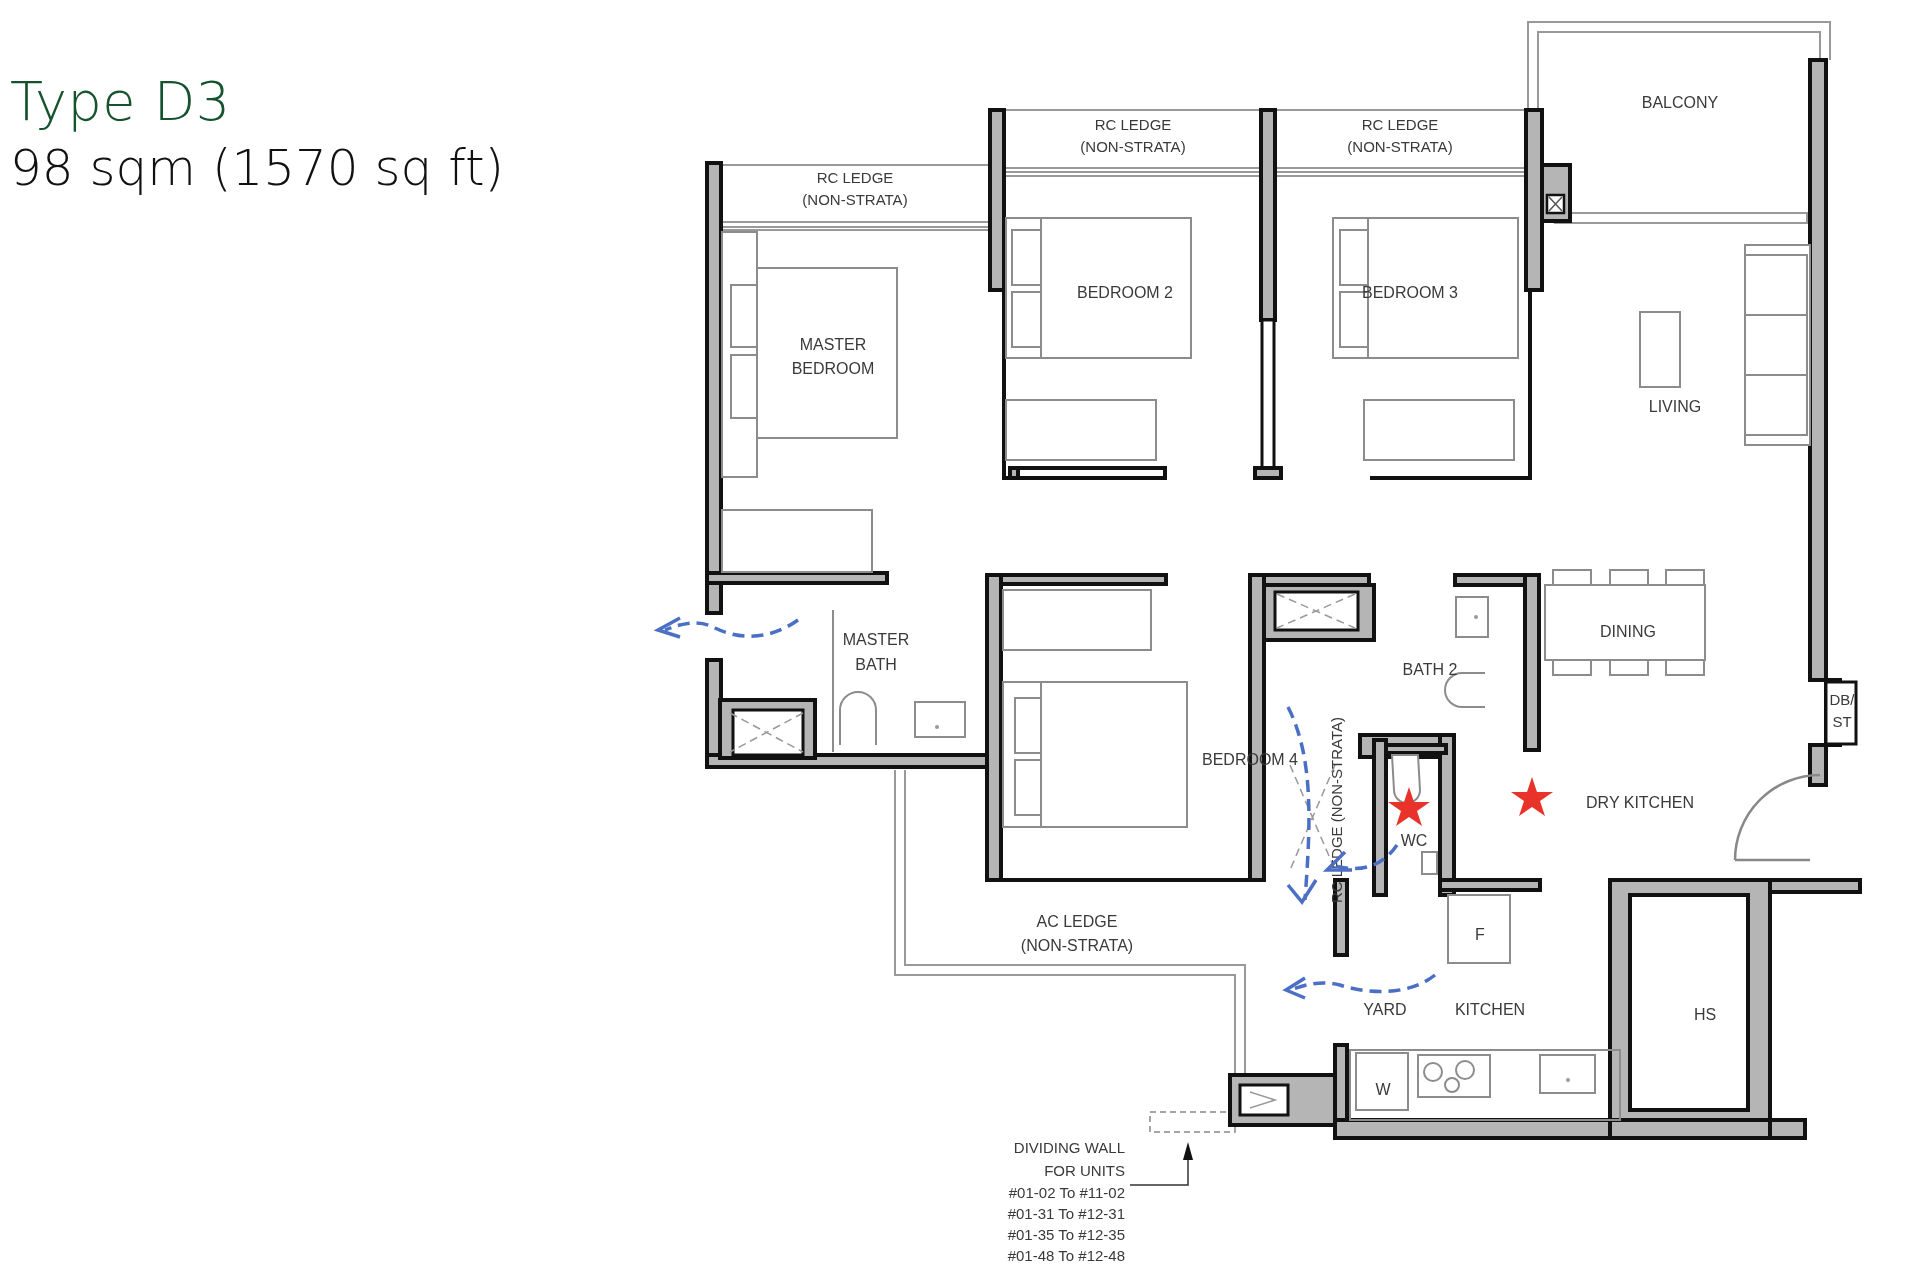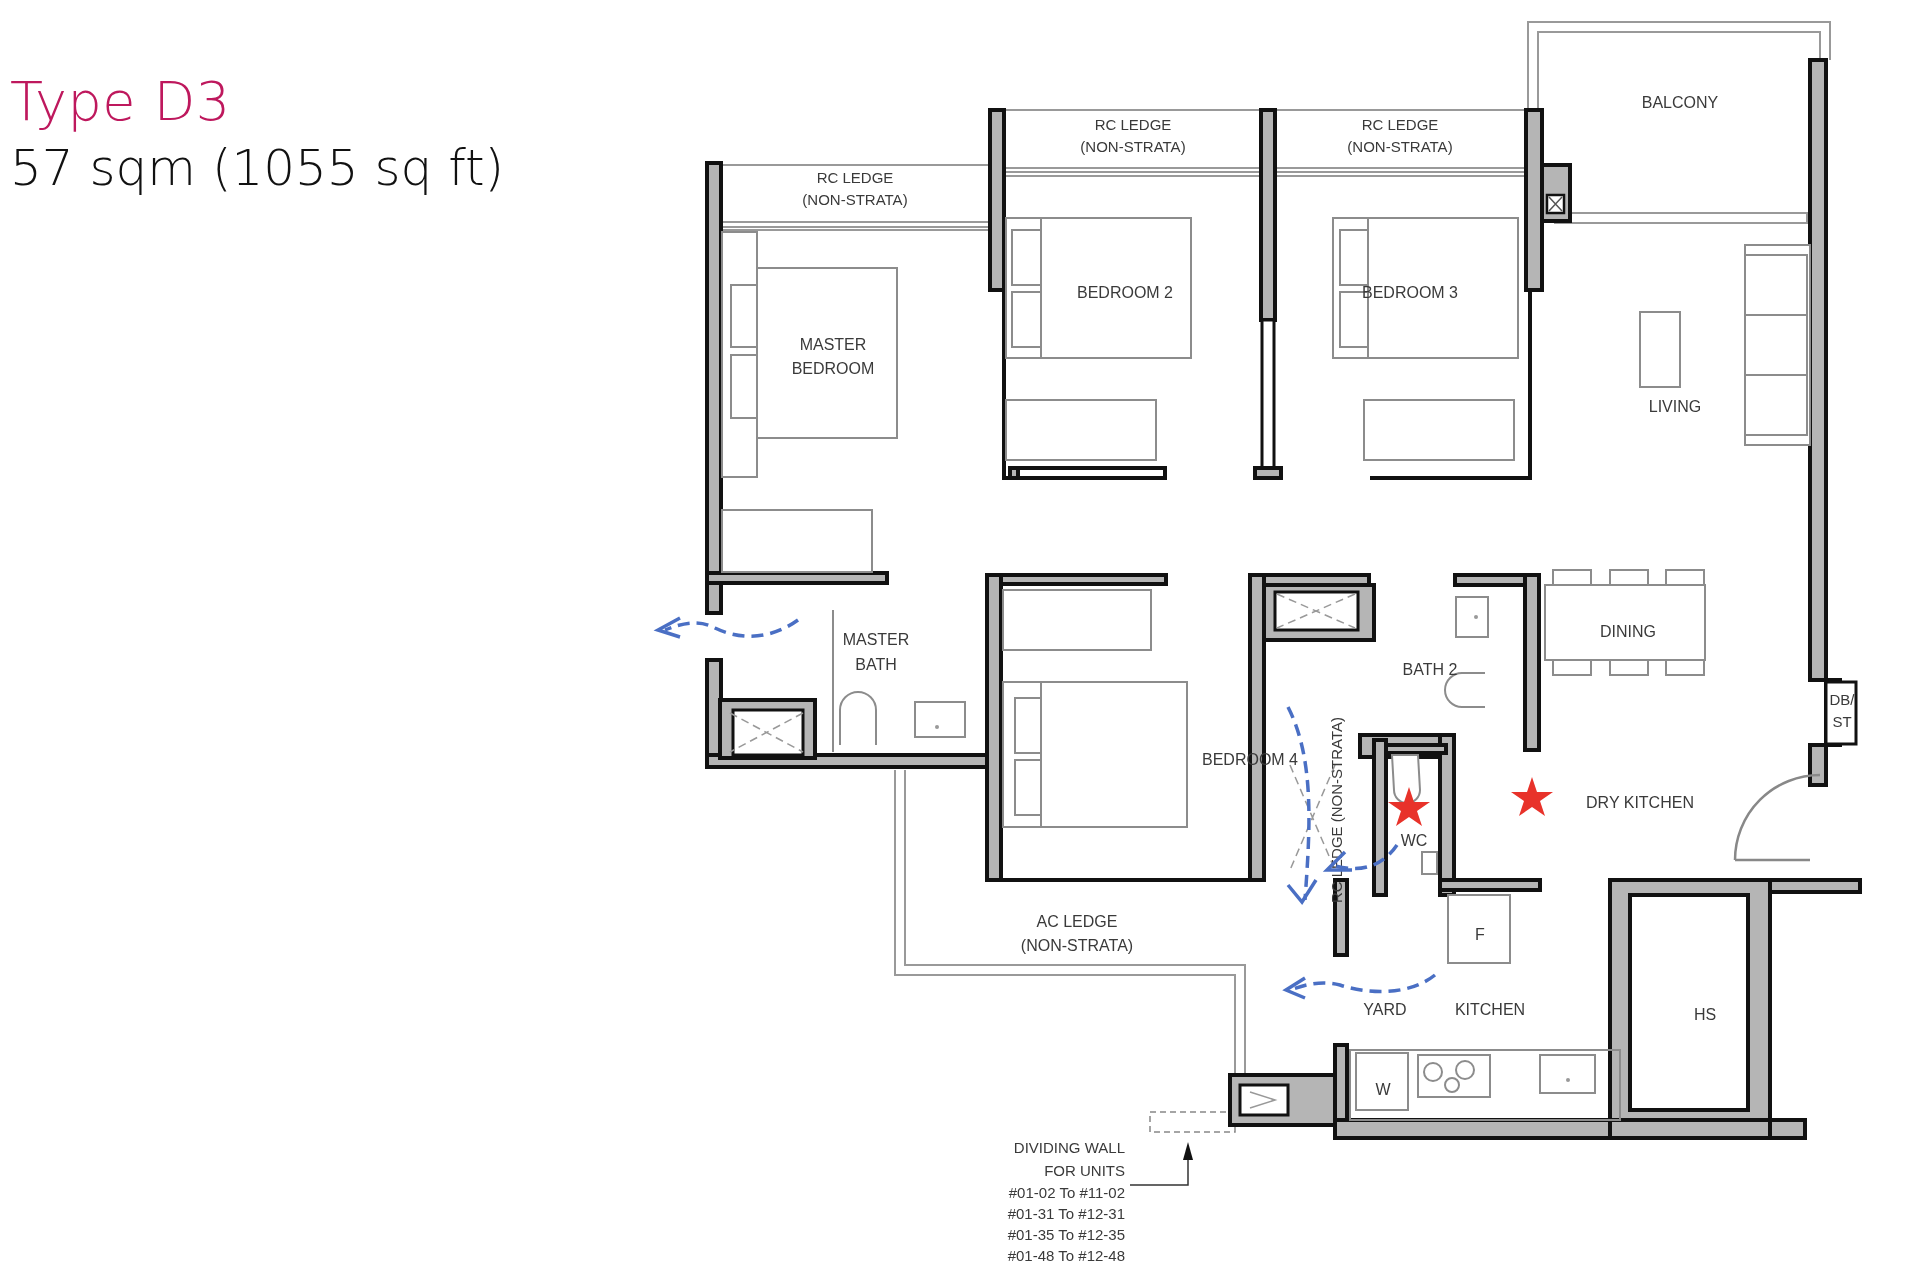--- a/index.html
+++ b/index.html
@@ -1,36 +1,36 @@
 <!DOCTYPE html>
 <html><head>
 <meta charset="utf-8">
 <style>
   html,body{margin:0;padding:0;background:#fff;}
   body{width:1920px;height:1272px;position:relative;overflow:hidden;font-family:"DejaVu Sans",sans-serif;}
-  .title{position:absolute;left:10px;top:72px;font-size:54px;color:#be185d;font-weight:300;letter-spacing:0.5px;line-height:60px;}
+  .title{position:absolute;left:10px;top:72px;font-size:54px;color:#14532d;font-weight:300;letter-spacing:0.5px;line-height:60px;}
   .subtitle{position:absolute;left:10px;top:138px;font-size:50px;color:#111;font-weight:300;line-height:60px;}
   svg{position:absolute;left:0;top:0;}
   .wall{fill:#b5b5b5;stroke:#111;stroke-width:4;}
   .thin{fill:none;stroke:#999;stroke-width:2;}
   .thin2{fill:none;stroke:#888;stroke-width:2.5;}
   .furn{fill:#fff;stroke:#8c8c8c;stroke-width:2;}
   .dash{fill:none;stroke:#4a6fc4;stroke-width:3.5;stroke-dasharray:12 7;}
   .arrow{fill:none;stroke:#4a6fc4;stroke-width:3.5;}
   .lbl{font-family:"Liberation Sans",sans-serif;font-size:16px;fill:#3a3a3a;text-anchor:middle;}
   .lbl-sm{font-family:"Liberation Sans",sans-serif;font-size:15px;fill:#3a3a3a;text-anchor:middle;}
   .note{font-family:"Liberation Sans",sans-serif;font-size:15px;fill:#3a3a3a;text-anchor:end;}
   .x{stroke:#999;stroke-width:1.5;stroke-dasharray:8 5;fill:none;}
   .star{fill:#e8322a;}
 </style>
 </head>
 <body>
 
 <div class="title">Type D3</div>
-<div class="subtitle">57 sqm (1055 sq ft)</div>
+<div class="subtitle">98 sqm (1570 sq ft)</div>
 
 <svg width="1920" height="1272" viewBox="0 0 1920 1272">
 
   <g>
 
     <rect class="thin" x="722" y="165" width="268" height="62"></rect>
     <rect class="thin" x="722" y="222" width="268" height="8"></rect>
 
     <rect class="thin" x="1005" y="110" width="258" height="62"></rect>
     <rect class="thin" x="1005" y="168" width="258" height="8"></rect>

